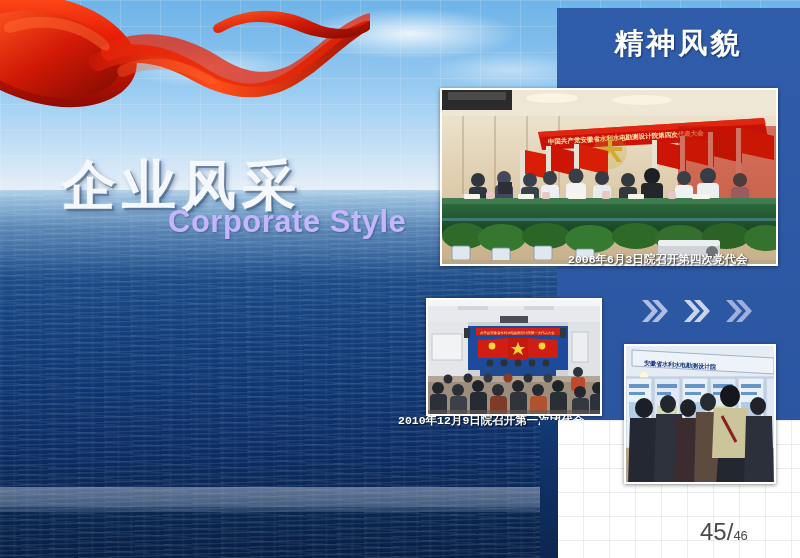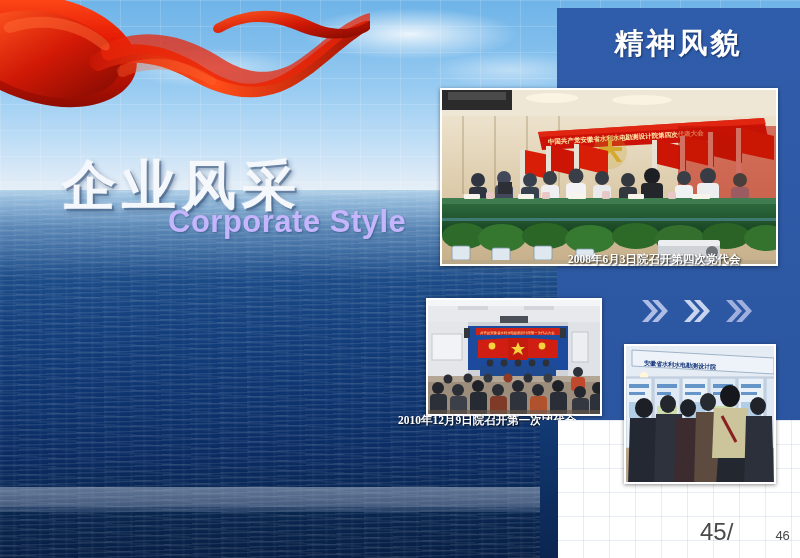--- a/index.html
+++ b/index.html
@@ -139,42 +139,42 @@
           box-shadow:0 1px 4px rgba(0,0,0,.45); border:2px solid #fff; }
 
   .photo1{ left:440px; top:88px; width:338px; height:178px; }
   .photo2{ left:426px; top:298px; width:176px; height:118px; }
   .photo3{ left:624px; top:344px; width:152px; height:140px; }
 
   .cap{
     position:absolute;
     font-size:11.5px; font-weight:bold;
     color:#ffffff; white-space:nowrap;
-    font-family:Liberation Serif, serif;
+    font-family:Liberation Mono, monospace;
     text-shadow:1px 1px 2px rgba(0,0,0,.9);
   }
   .cap1{ left:568px; top:252px; }
   .cap2{ left:398px; top:413px; }
   .cap3{
     left:566px; top:493px; color:#233c7a;
     text-shadow:none; font-size:12px;
   }
 
   
   .chevrons{ position:absolute; left:640px; top:298px; width:120px; height:26px; }
 
   
   .pageno{
     position:absolute; left:700px; top:518px;
     color:#4a4a4a; font-size:24px;
     font-family:"Liberation Sans","DejaVu Sans",sans-serif;
   }
   .pageno .cur{ font-size:24px;text-align:center; }
   .pageno .sep{ font-size:24px; }
-  .pageno .tot{ font-size:13px;margin-left:42px; }
+  .pageno .tot{ font-size:13px; }
 </style>
 </head>
 <body>
 
 <div id="slide">
 
   <div class="sky"></div>
   <div class="cloud" style="left:300px;top:8px;width:220px;height:52px;"></div>
   <div class="cloud" style="left:120px;top:48px;width:180px;height:40px;opacity:.6;"></div>
   <div class="cloud" style="left:430px;top:52px;width:160px;height:36px;opacity:.5;"></div>

